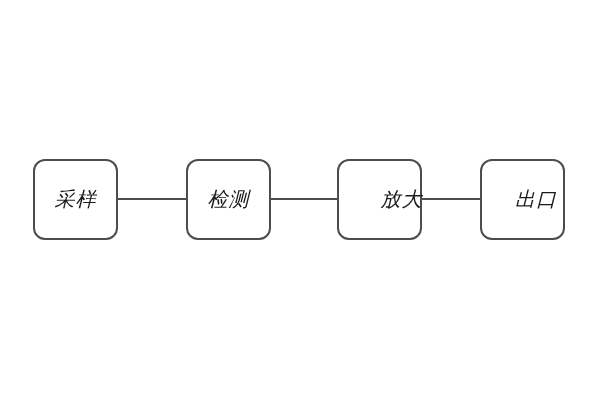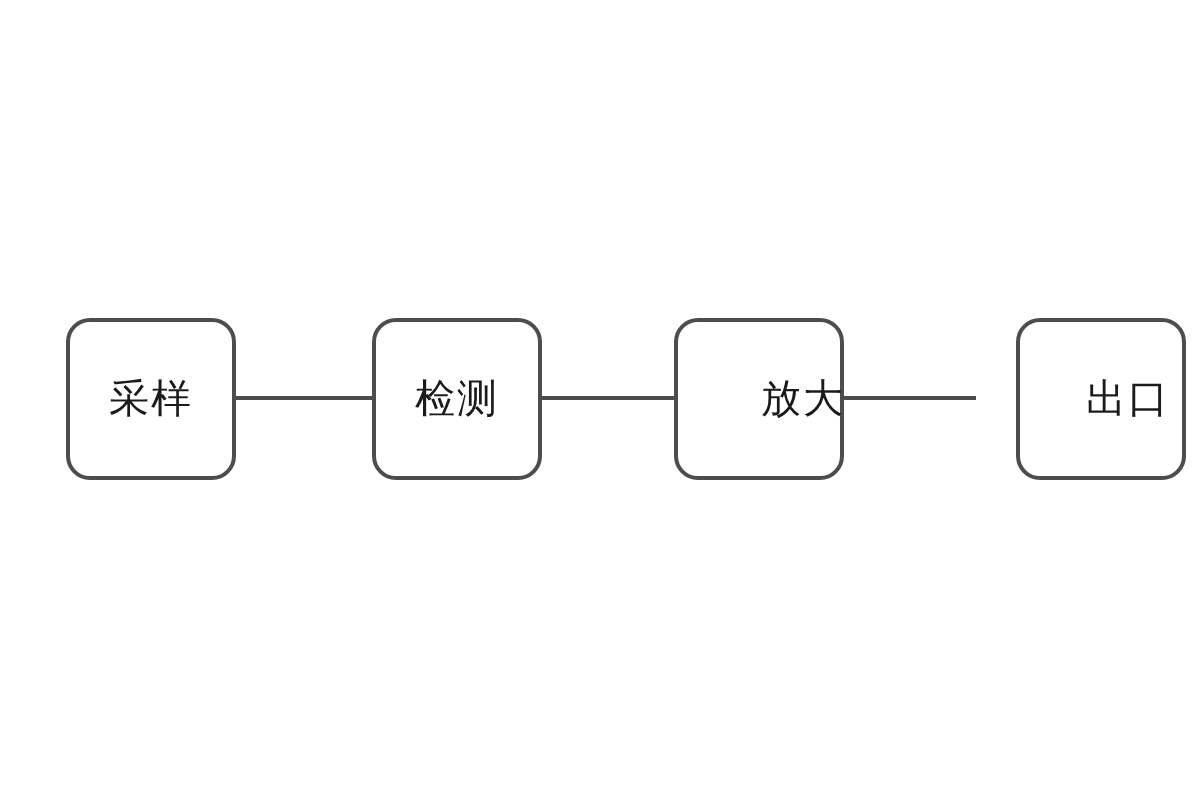--- a/index.html
+++ b/index.html
@@ -7,20 +7,21 @@
     padding: 0;
     background: #ffffff;
     font-family: "Liberation Sans", "DejaVu Sans", sans-serif;
   }
   .canvas {
     position: relative;
     width: 600px;
     height: 400px;
     background: #ffffff;
     overflow: hidden;
+    font-style: italic;
   }
   .node {
     position: absolute;
     top: 159px;
     width: 85px;
     height: 81px;
     box-sizing: border-box;
     background: #ffffff;
     border: 2px solid #4d4d4d;
     border-radius: 12px;
@@ -36,21 +37,21 @@
   }
   .connector {
     position: absolute;
     top: 198px;
     height: 2px;
     background: #4d4d4d;
   }
   .node-1 { left: 33px; }
   .node-2 { left: 186px; }
   .node-3 { left: 337px; padding-left: 44px; }
-  .node-4 { left: 508px; padding-left: 27px; }
+  .node-4 { left: 480px; padding-left: 27px; }
   .conn-1 { left: 118px; width: 68px; }
   .conn-2 { left: 271px; width: 66px; }
   .conn-3 { left: 422px; width: 66px; }
 </style>
 </head>
 <body>
 
 <div class="canvas">
 
   <div class="node node-1">

